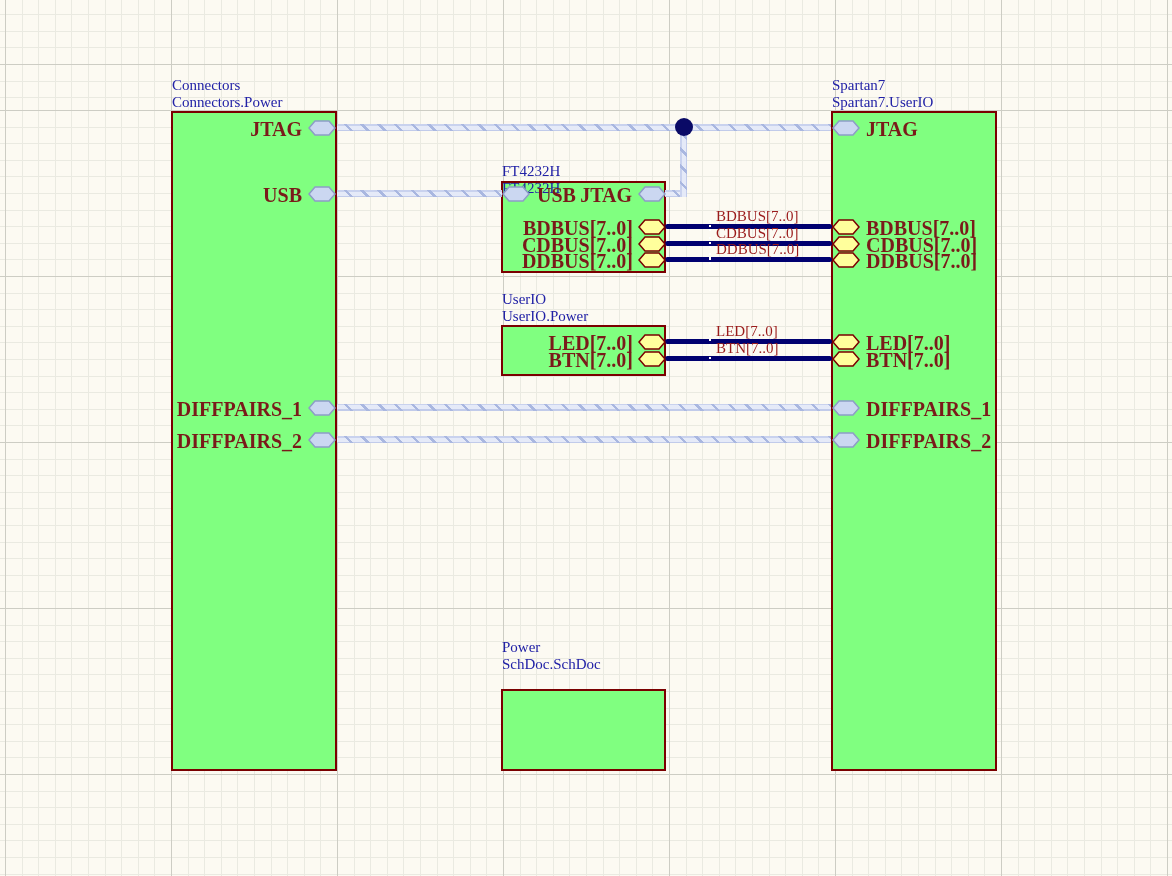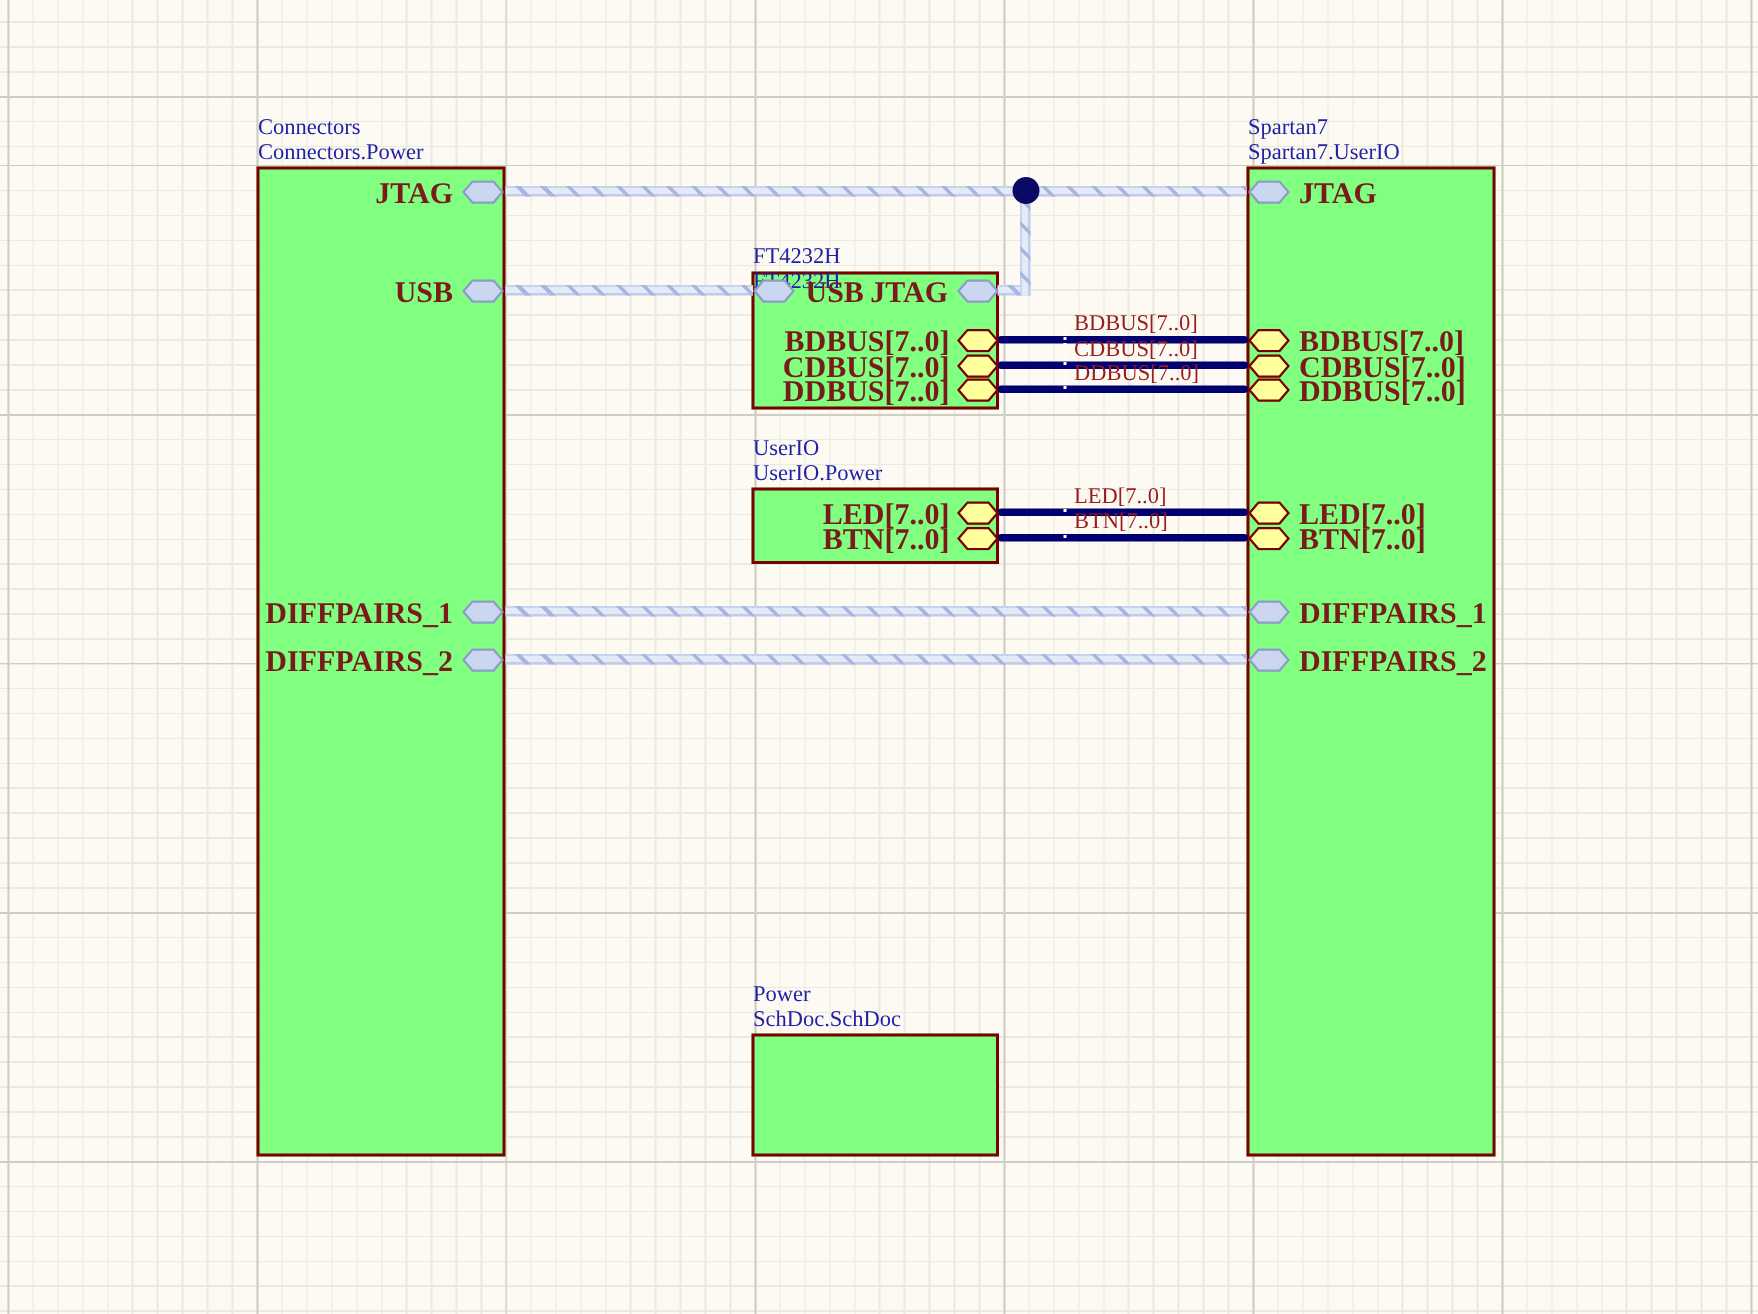--- a/index.html
+++ b/index.html
@@ -56,21 +56,21 @@
     <div>FT4232H</div>
   </div>
   <div class="sheet-title" style="left:502px;top:291px">
     <div>UserIO</div>
     <div>UserIO.Power</div>
   </div>
   <div class="sheet-title" style="left:832px;top:77px">
     <div>Spartan7</div>
     <div>Spartan7.UserIO</div>
   </div>
-  <div class="sheet-title" style="left:502px;top:655px">
+  <div class="sheet-title" style="left:502px;top:639px">
     <div>Power</div>
     <div>SchDoc.SchDoc</div>
   </div>
 
   <div class="hwire" style="left:337px;top:124px;width:494px"></div>
   <div class="hwire" style="left:337px;top:190px;width:165px"></div>
   <div class="hwire" style="left:665px;top:190px;width:22px"></div>
   <div class="vwire" style="left:680px;top:126px;height:71px"></div>
   <div class="hwire" style="left:337px;top:404px;width:494px"></div>
   <div class="hwire" style="left:337px;top:436px;width:494px"></div>

